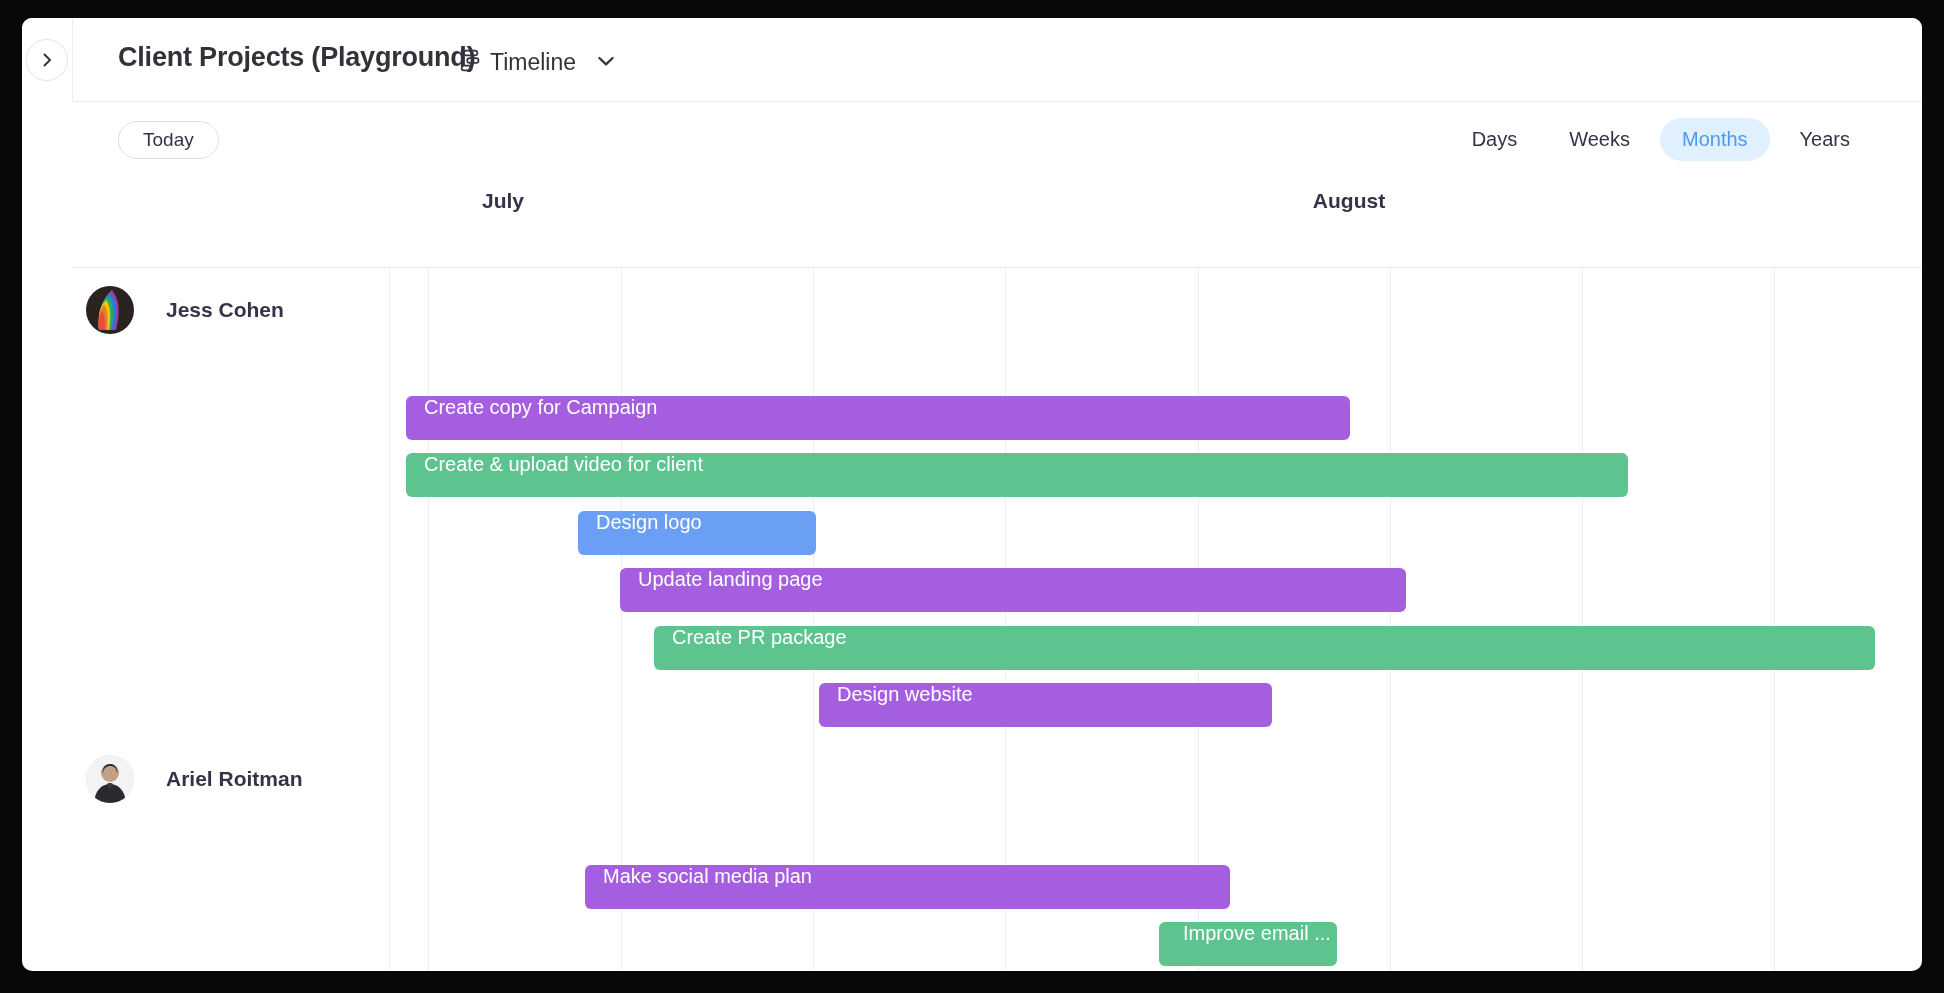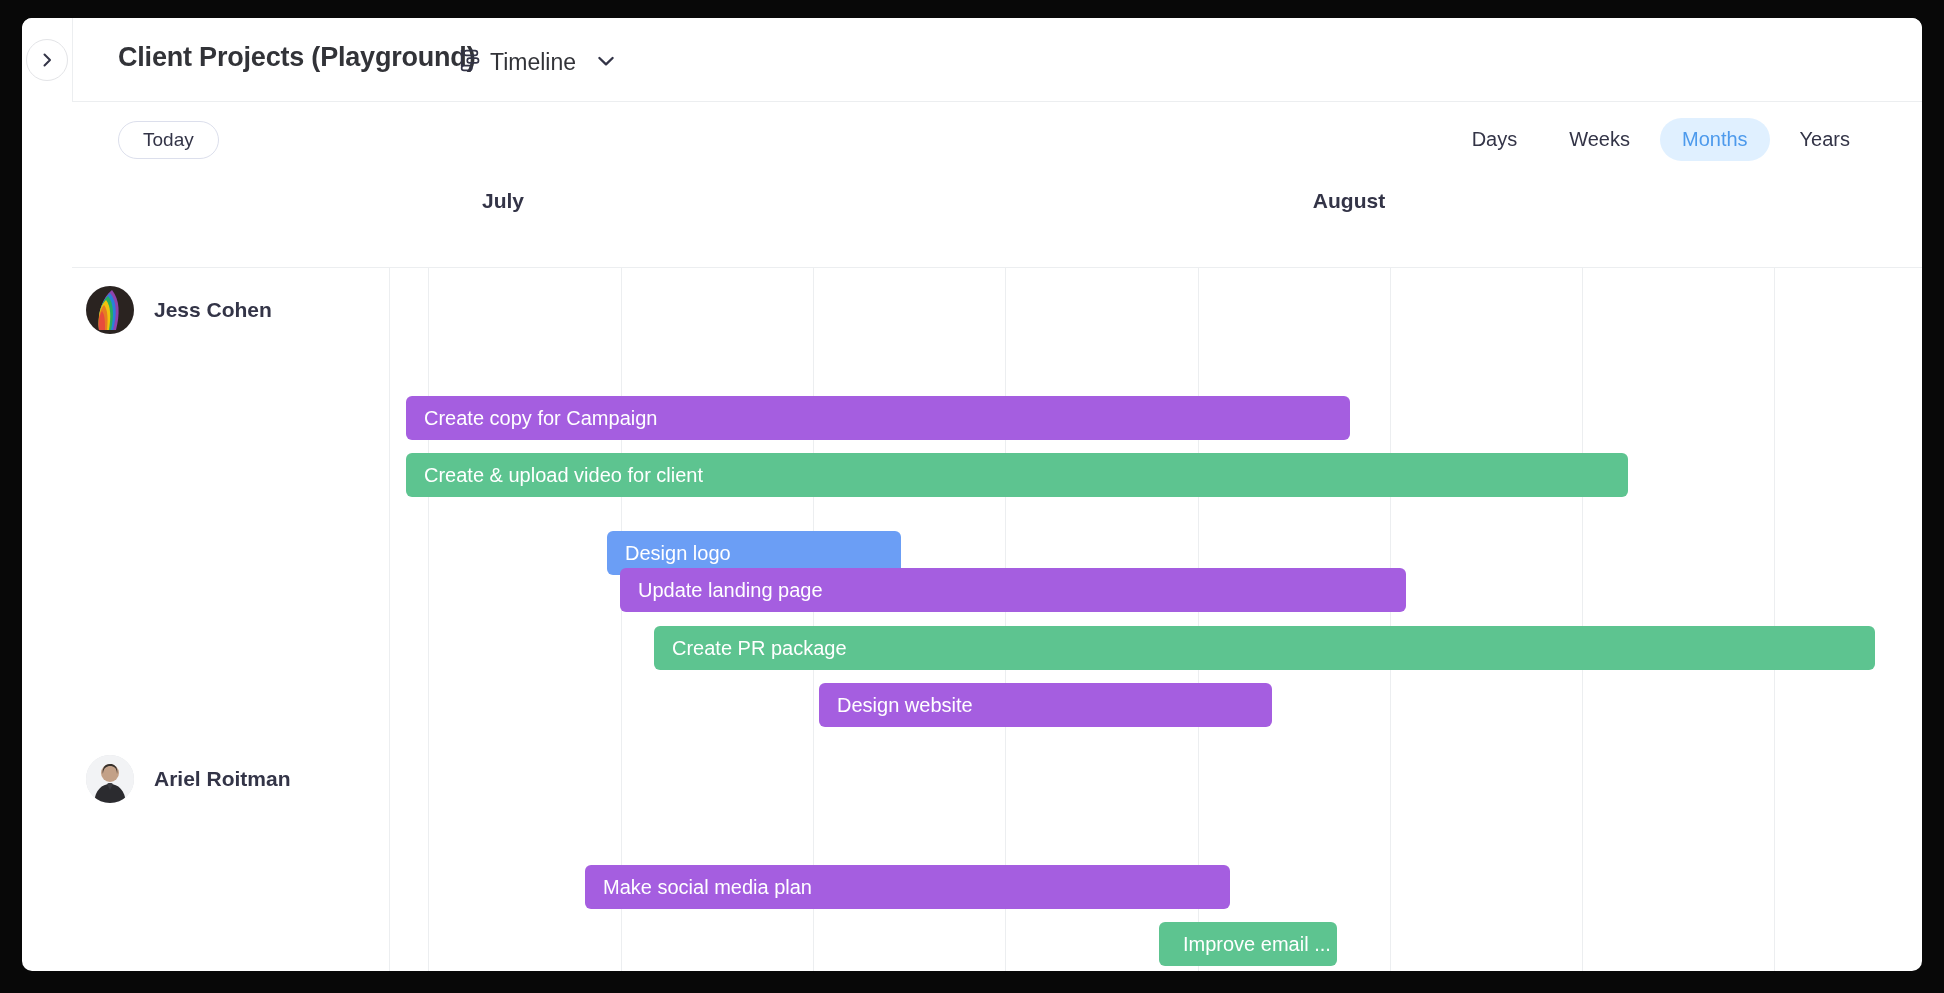--- a/index.html
+++ b/index.html
@@ -178,21 +178,21 @@
     width: 318px;
     border-right: 1px solid #eceef0;
     background: #fff;
     z-index: 3;
   }
   .person {
     position: absolute;
     left: 14px;
     display: flex;
     align-items: center;
-    gap: 20px;
+    gap: 32px;
   }
   .avatar {
     width: 48px; height: 48px;
     border-radius: 50%;
     overflow: hidden;
     flex: 0 0 auto;
     position: relative;
     background: #dfe1e5;
   }
   .person-name {
@@ -211,21 +211,21 @@
     top: 0; bottom: 0;
     width: 1px;
     background: #eceef0;
   }
 
   .bar {
     position: absolute;
     height: 44px;
     border-radius: 6px;
     display: flex;
-    align-items: center;
+    align-items: flex-start;
     color: #ffffff;
     font-size: 20px;
     padding-left: 18px;
     overflow: hidden;
     white-space: nowrap;
     cursor: pointer;
     z-index: 2;
   }
 </style>
 </head>
@@ -317,21 +317,21 @@
           <div class="col-line" style="left: 807px;"></div>
           <div class="col-line" style="left: 999px;"></div>
           <div class="col-line" style="left: 1191px;"></div>
           <div class="col-line" style="left: 1383px;"></div>
           <div class="bar" style="left: 15px; width: 944px; top: 128px; background: rgb(165, 94, 224);">
             <span>Create copy for Campaign</span>
           </div>
           <div class="bar" style="left: 15px; width: 1222px; top: 185px; background: rgb(93, 196, 144);">
             <span>Create &amp; upload video for client</span>
           </div>
-          <div class="bar" style="left: 216px; width: 294px; top: 243px; background: rgb(107, 158, 245); margin-top: 20px;">
+          <div class="bar" style="left: 187px; width: 238px; top: 243px; background: rgb(107, 158, 245);">
             <span>Design logo</span>
           </div>
           <div class="bar" style="left: 229px; width: 786px; top: 300px; background: rgb(165, 94, 224);">
             <span>Update landing page</span>
           </div>
           <div class="bar" style="left: 263px; width: 1221px; top: 358px; background: rgb(93, 196, 144);">
             <span>Create PR package</span>
           </div>
           <div class="bar" style="left: 428px; width: 453px; top: 415px; background: rgb(165, 94, 224);">
             <span>Design website</span>

